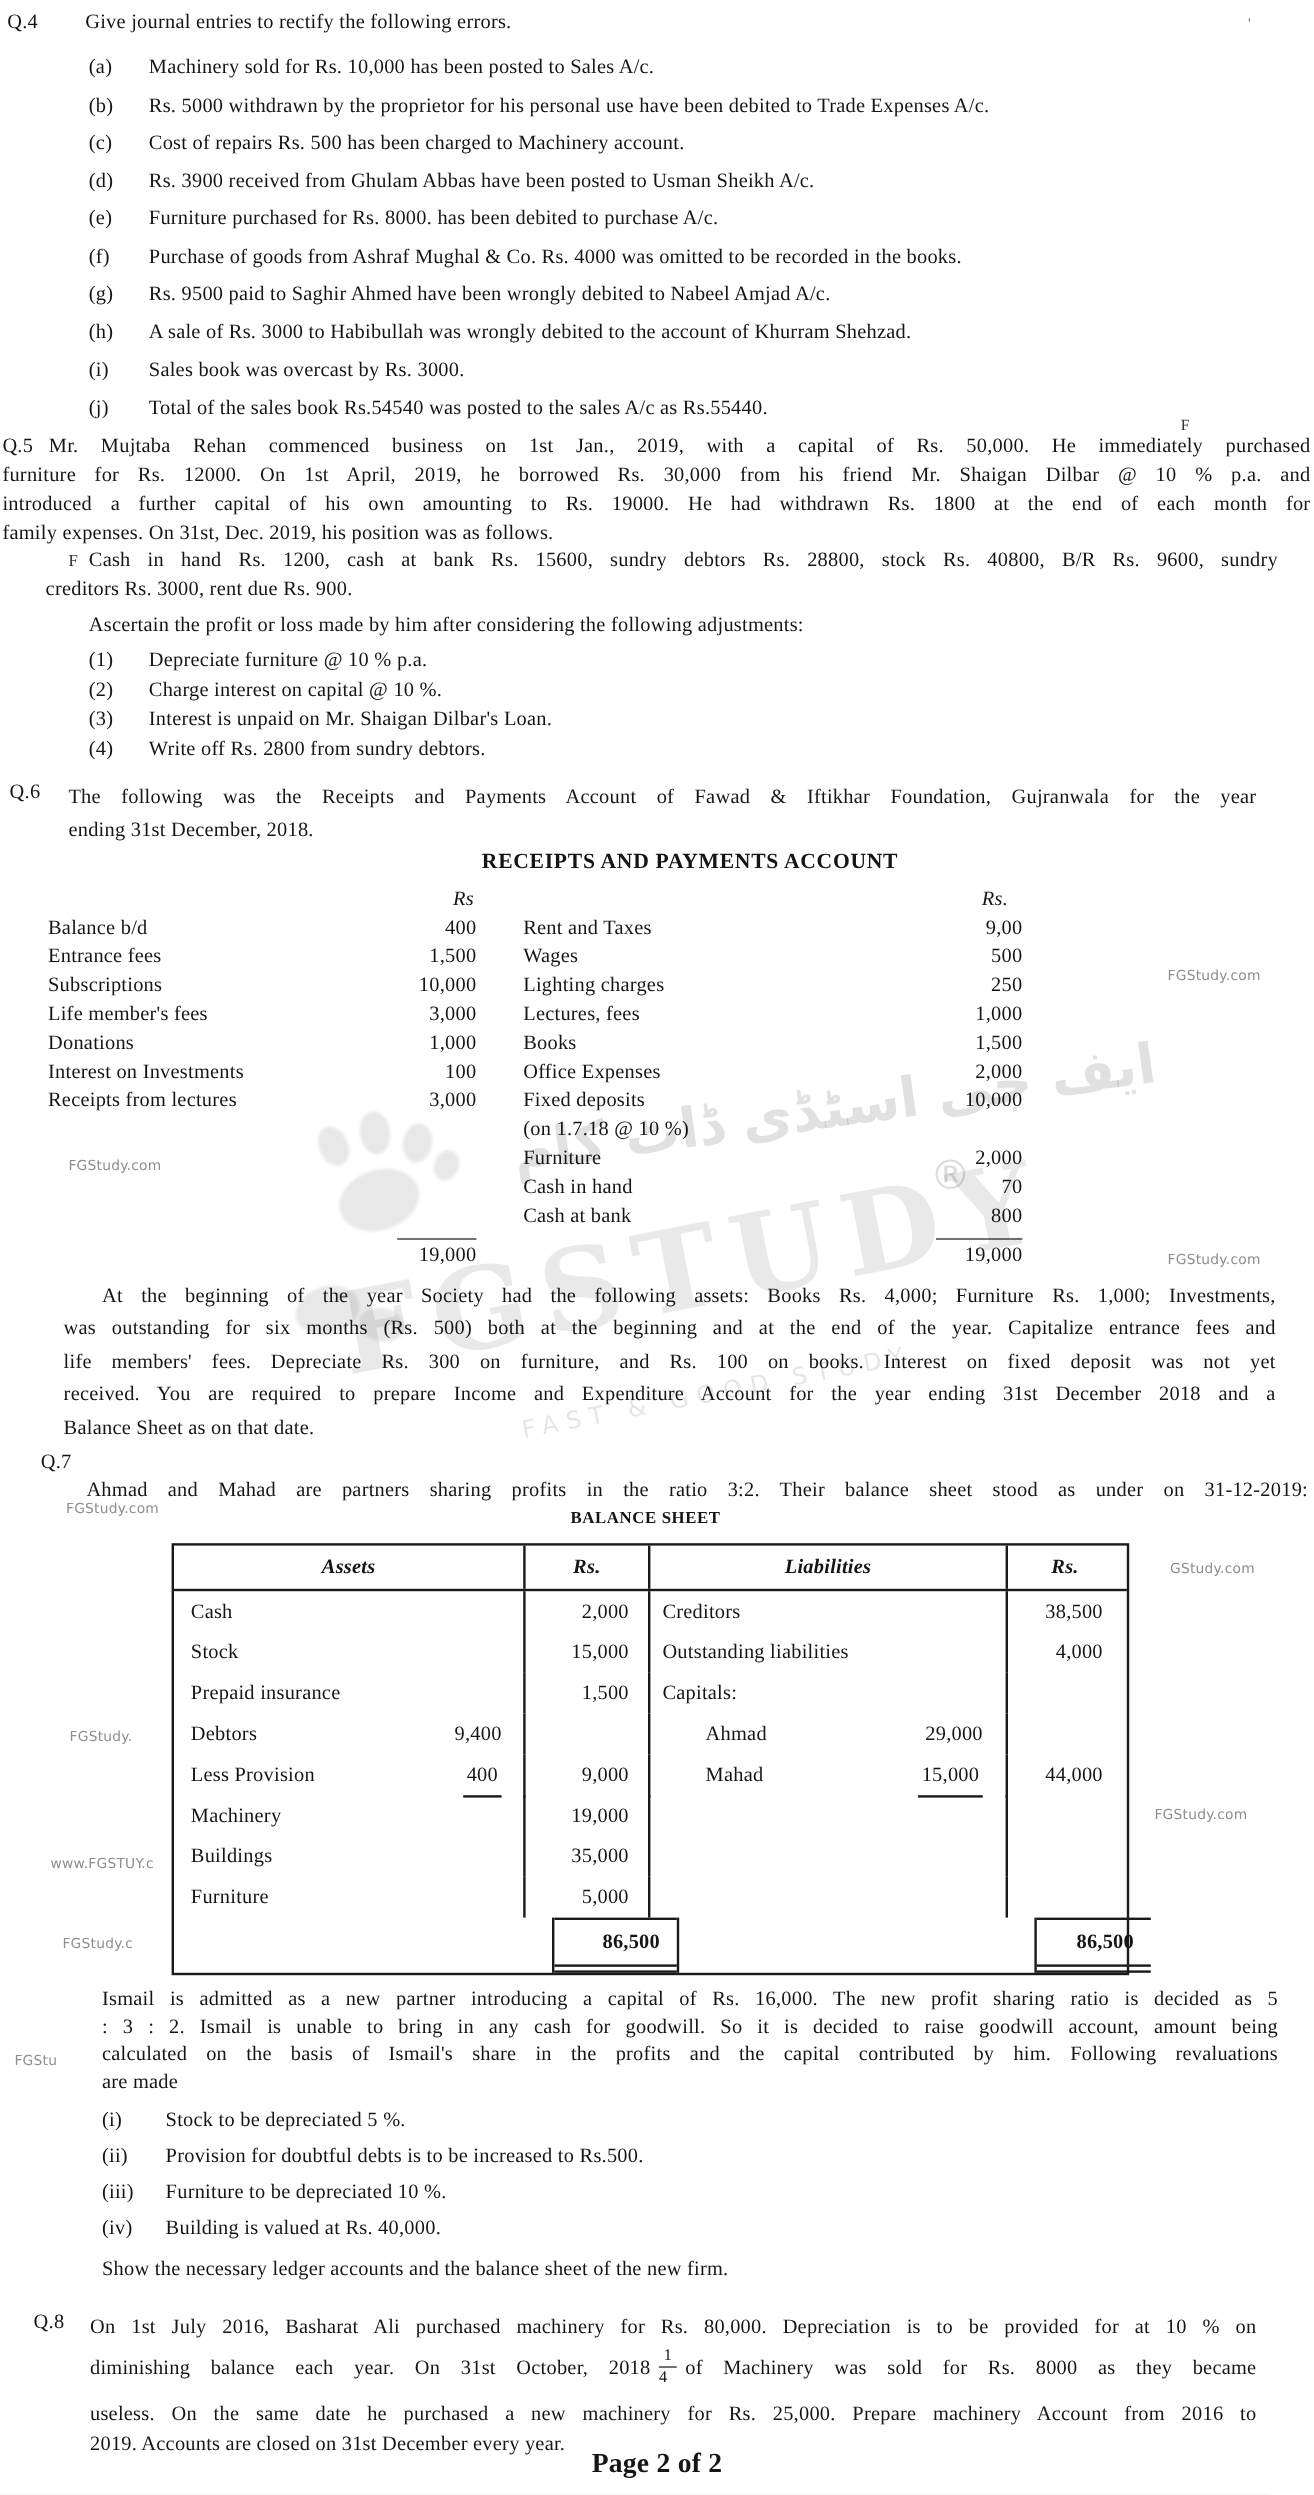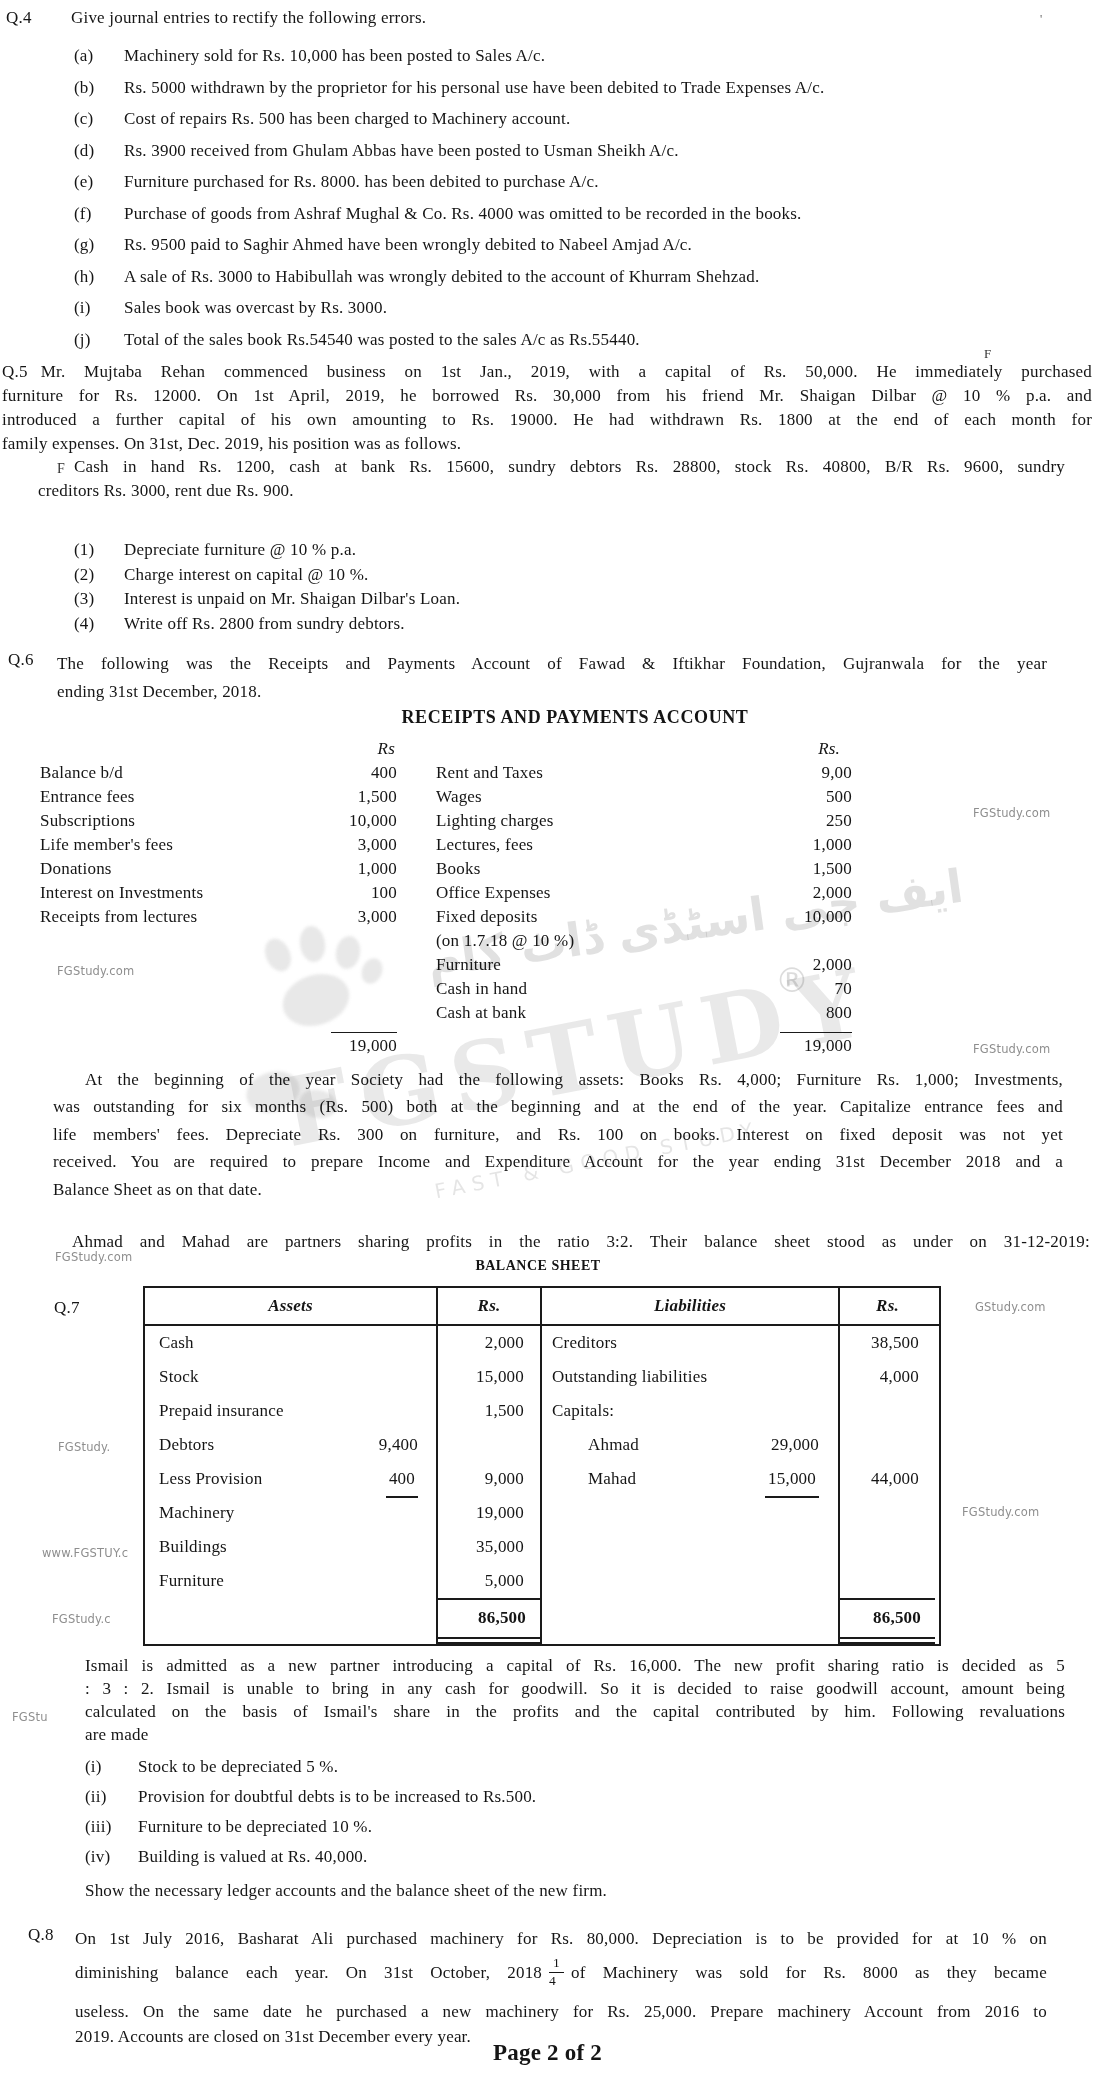--- a/index.html
+++ b/index.html
@@ -36,21 +36,21 @@
   .tl-right{justify-self:end;min-width:72px;}
   
   .note-para{line-height:27.4px;}
   .note-para .first{text-indent:32px;}
   
   .bs-title{text-align:center;font-weight:bold;font-size:14px;letter-spacing:0.5px;}
   .bs-table{border:2px solid #1a1a1a;width:794px;background:transparent;}
   .bs-row{display:grid;grid-template-columns:291px 106px 296px 97px;height:34px;line-height:34px;}
   .bs-hrow{display:grid;grid-template-columns:291px 106px 296px 97px;height:36px;line-height:36px;
            border-bottom:2.5px solid #1a1a1a;font-weight:bold;font-style:italic;text-align:center;}
-  .bs-trow{display:grid;grid-template-columns:291px 106px 296px 97px;height:46px;}
+  .bs-trow{display:grid;grid-template-columns:291px 106px 296px 97px;height:46px;margin-left:24px;}
   .c2{border-left:2px solid #1a1a1a;border-right:2px solid #1a1a1a;}
   .c4{border-left:2px solid #1a1a1a;}
   .c-pair{display:flex;justify-content:space-between;padding:0 18px 0 14px;}
   .c-pair2{display:flex;justify-content:space-between;padding:0 19px 0 10px;}
   .amt{text-align:right;padding-right:16px;}
   .ind{padding-left:36px;}
   .u{border-bottom:2px solid #1a1a1a;padding:0 3px 0px;}
   .tbox{border-top:2px solid #1a1a1a;border-bottom:7px double #1a1a1a;height:37px;line-height:36px;
         text-align:right;padding-right:14px;font-weight:bold;margin-top:0px;}
   
@@ -159,20 +159,21 @@
   <div class="sec q5-para" style="top:360px;left:2px;width:1090px;">
     <div class="jline"><span class="qlabel">Q.5</span><span>Mr. Mujtaba Rehan commenced business on 1st Jan., 2019, with a capital of Rs. 50,000. He immediately purchased</span></div>
     <div class="jline">furniture for Rs. 12000. On 1st April, 2019, he borrowed Rs. 30,000 from his friend Mr. Shaigan Dilbar @ 10 % p.a. and</div>
     <div class="jline">introduced a further capital of his own amounting to Rs. 19000. He had withdrawn Rs. 1800 at the end of each month for</div>
     <div>family expenses. On 31st, Dec. 2019, his position was as follows.</div>
   </div>
   <div class="sec pos-para" style="top:455px;left:38px;width:1027px;">
     <div class="jline first">Cash in hand Rs. 1200, cash at bank Rs. 15600, sundry debtors Rs. 28800, stock Rs. 40800, B/R Rs. 9600, sundry</div>
     <div>creditors Rs. 3000, rent due Rs. 900.</div>
   </div>
+  <div class="sec nowrap" style="top:511px;left:74px;">Ascertain the profit or loss made by him after considering the following adjustments:</div>
   <div class="sec adj" style="top:538px;left:74px;">
     <div class="item-row">
         <span class="item-label">(1)</span>
         <span>Depreciate furniture @ 10 % p.a.</span>
       </div>
     <div class="item-row">
         <span class="item-label">(2)</span>
         <span>Charge interest on capital @ 10 %.</span>
       </div>
     <div class="item-row">
@@ -277,21 +278,21 @@
   </div>
 
   <div class="sec note-para" style="top:1066px;left:53px;width:1010px;">
     <div class="jline first">At the beginning of the year Society had the following assets: Books Rs. 4,000; Furniture Rs. 1,000; Investments,</div>
     <div class="jline">was outstanding for six months (Rs. 500) both at the beginning and at the end of the year. Capitalize entrance fees and</div>
     <div class="jline">life members' fees. Depreciate Rs. 300 on furniture, and Rs. 100 on books. Interest on fixed deposit was not yet</div>
     <div class="jline">received. You are required to prepare Income and Expenditure Account for the year ending 31st December 2018 and a</div>
     <div>Balance Sheet as on that date.</div>
   </div>
 
-  <div class="sec" style="top:1298px;left:34px;margin-left:20px;">Q.7</div>
+  <div class="sec" style="top:1208px;left:34px;">Q.7</div>
   <div class="sec jline" style="top:1232px;left:72px;width:1018px;">Ahmad and Mahad are partners sharing profits in the ratio 3:2. Their balance sheet stood as under on 31-12-2019:</div>
 
   <div class="sec bs-title" style="top:1258px;left:138px;width:800px;">BALANCE SHEET</div>
 
   <div class="sec bs-table" style="top:1286px;left:143px;">
     <div class="bs-hrow">
       <span>Assets</span>
       <span class="c2">Rs.</span>
       <span>Liabilities</span>
       <span class="c4">Rs.</span>

